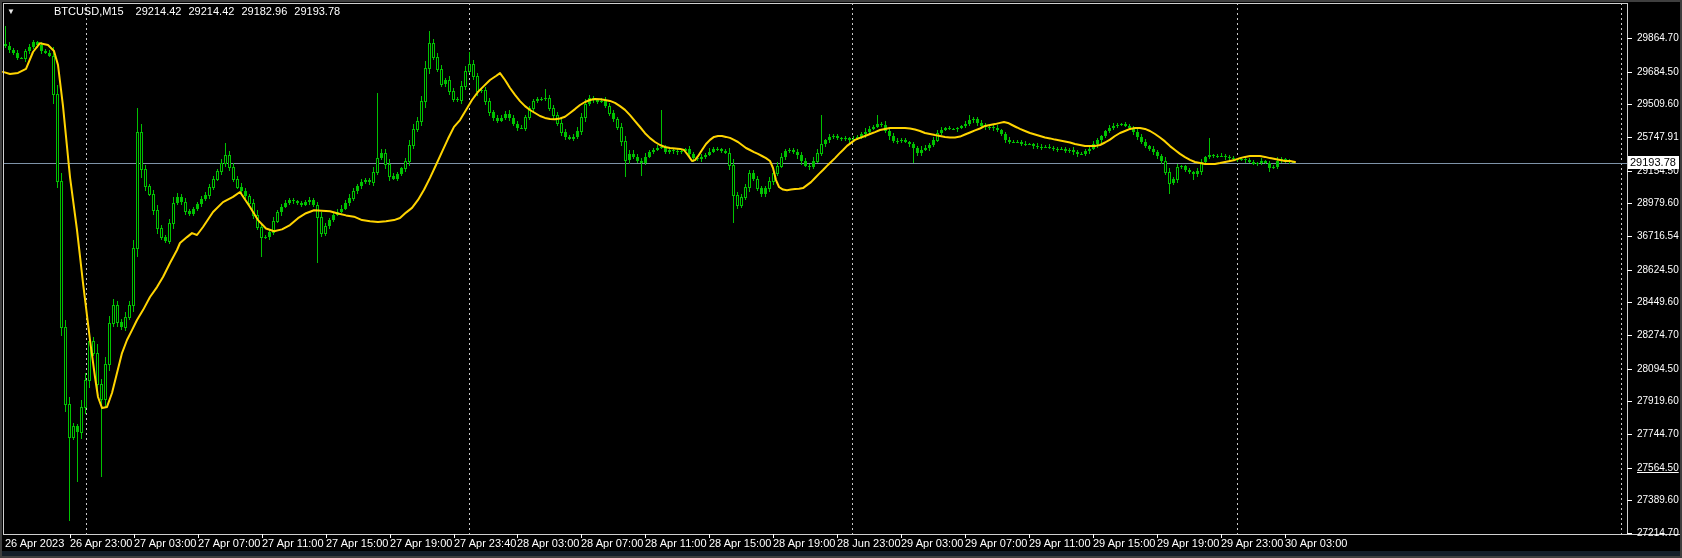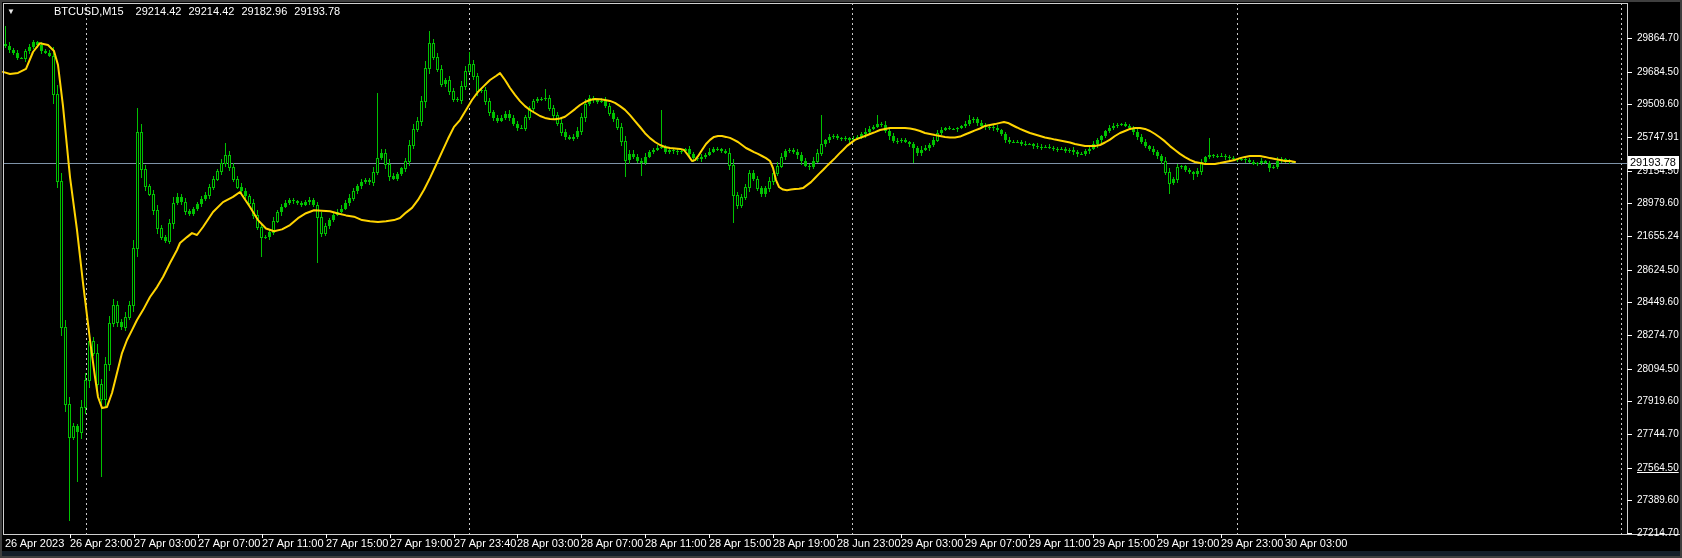--- a/index.html
+++ b/index.html
@@ -725,21 +725,21 @@
     <span class="num">29182.96</span>
     <span class="num">29193.78</span>
   </div>
   <div id="price-axis">
       <div class="plabel" style="top: 32px;">29864.70</div>
       <div class="plabel" style="top: 66px;">29684.50</div>
       <div class="plabel" style="top: 98px;">29509.60</div>
       <div class="plabel" style="top: 131px;">25747.91</div>
       <div class="plabel" style="top: 165px;">29154.50</div>
       <div class="plabel" style="top: 197px;">28979.60</div>
-      <div class="plabel" style="top: 230px;">21655.24</div>
+      <div class="plabel" style="top: 230px;">36716.54</div>
       <div class="plabel" style="top: 264px;">28624.50</div>
       <div class="plabel" style="top: 296px;">28449.60</div>
       <div class="plabel" style="top: 329px;">28274.70</div>
       <div class="plabel" style="top: 363px;">28094.50</div>
       <div class="plabel" style="top: 395px;">27919.60</div>
       <div class="plabel" style="top: 428px;">27744.70</div>
       <div class="plabel" style="top: 462px; text-decoration: underline;">27564.50</div>
       <div class="plabel" style="top: 494px;">27389.60</div>
       <div class="plabel" style="top: 527px;">27214.70</div>
     </div>

